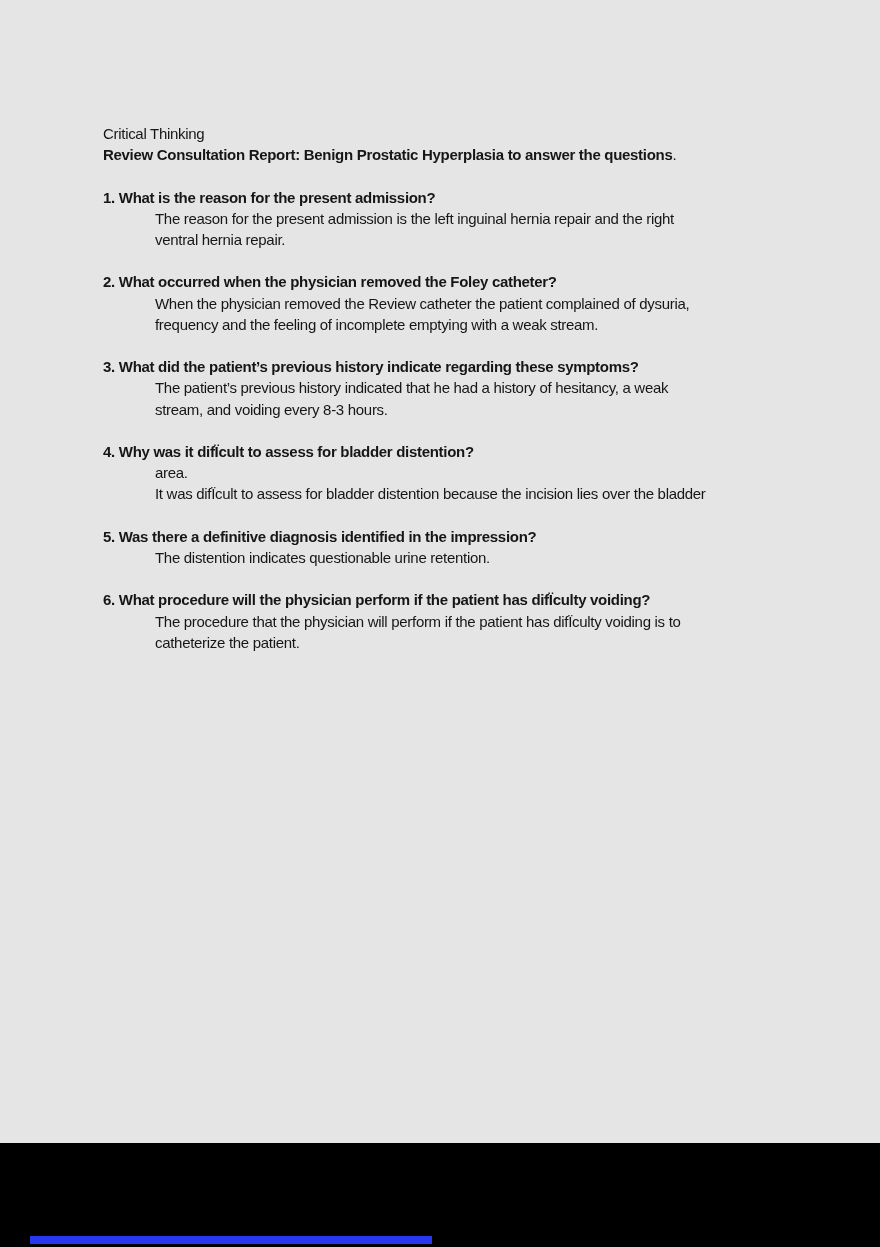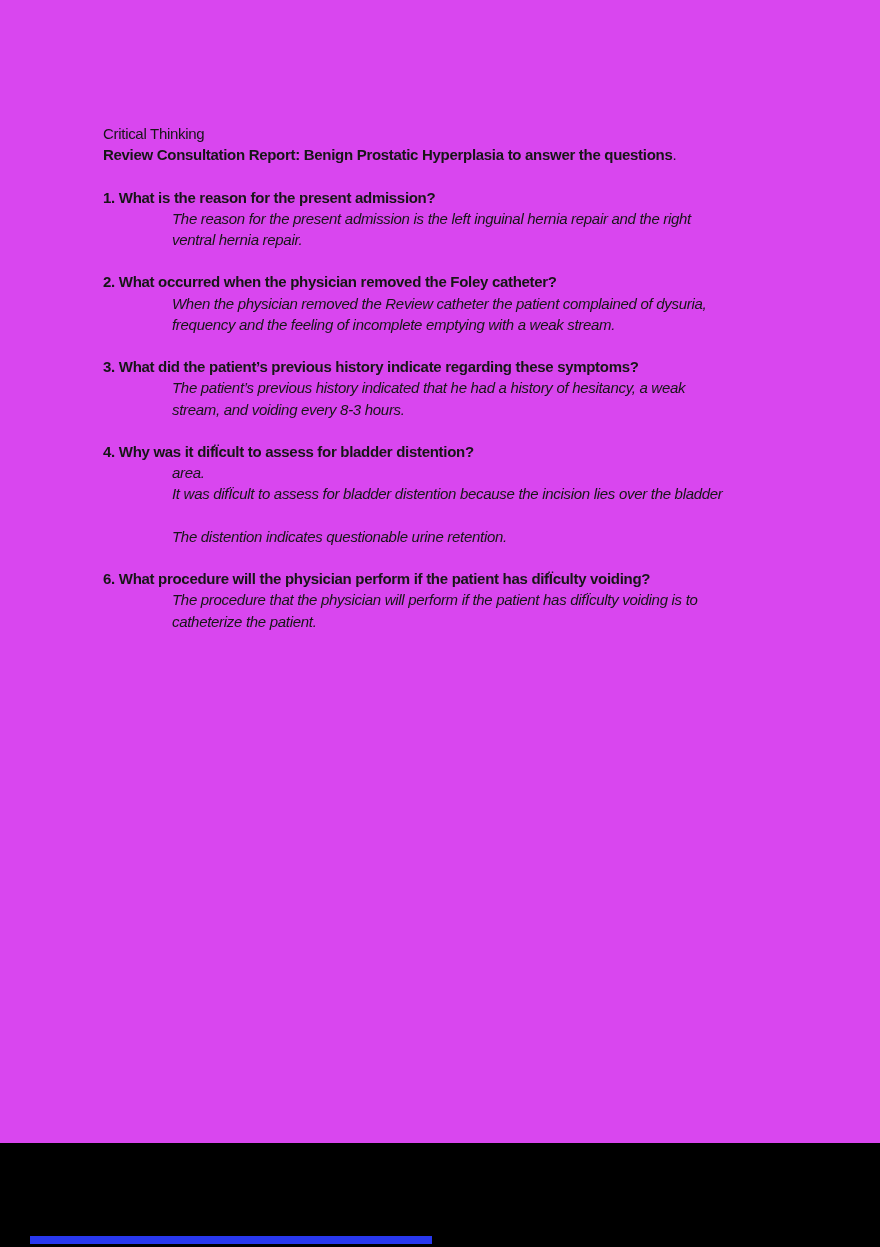--- a/index.html
+++ b/index.html
@@ -6,38 +6,37 @@
   body {
     width: 880px; height: 1247px;
     background: #ffffff;
     font-family: "Liberation Sans", "DejaVu Sans", sans-serif;
     color: #161616;
     overflow: hidden;
   }
   .stage {
     position: relative;
     width: 880px; height: 1247px;
-    background: #d946ef;
+    background: #e5e5e5;
   }
   .doc {
     position: absolute;
     left: 103px; top: 123px;
     width: 700px;
     font-size: 15px;
     line-height: 21.2px;
     letter-spacing: -0.3px;
   }
   .line { min-height: 21.2px; }
   .instruction { font-weight: bold; }
   .instruction .period { font-weight: normal; }
   .qa { margin-top: 21.2px; }
   .q { min-height: 21.2px; font-weight: bold; }
   .a {
-    margin-left: 69px;
-    font-style: italic;
+    margin-left: 52px;
   }
   .al { min-height: 21.2px; }
   .letterbox {
     position: absolute;
     left: 0; top: 1143px;
     width: 880px; height: 104px;
     background: #000000;
   }
   .progress {
     position: absolute;
@@ -85,20 +84,21 @@
 
     <div class="qa">
       <div class="q">4. Why was it difÏcult to assess for bladder distention?</div>
       <div class="a">
         <div class="al">area.</div>
         <div class="al">It was difÏcult to assess for bladder distention because the incision lies over the bladder</div>
       </div>
     </div>
 
     <div class="qa">
+      <div class="q">5. Was there a definitive diagnosis identified in the impression?</div>
       <div class="a">
         <div class="al">The distention indicates questionable urine retention.</div>
       </div>
     </div>
 
     <div class="qa">
       <div class="q">6. What procedure will the physician perform if the patient has difÏculty voiding?</div>
       <div class="a">
         <div class="al">The procedure that the physician will perform if the patient has difÏculty voiding is to</div>
         <div class="al">catheterize the patient.</div>

